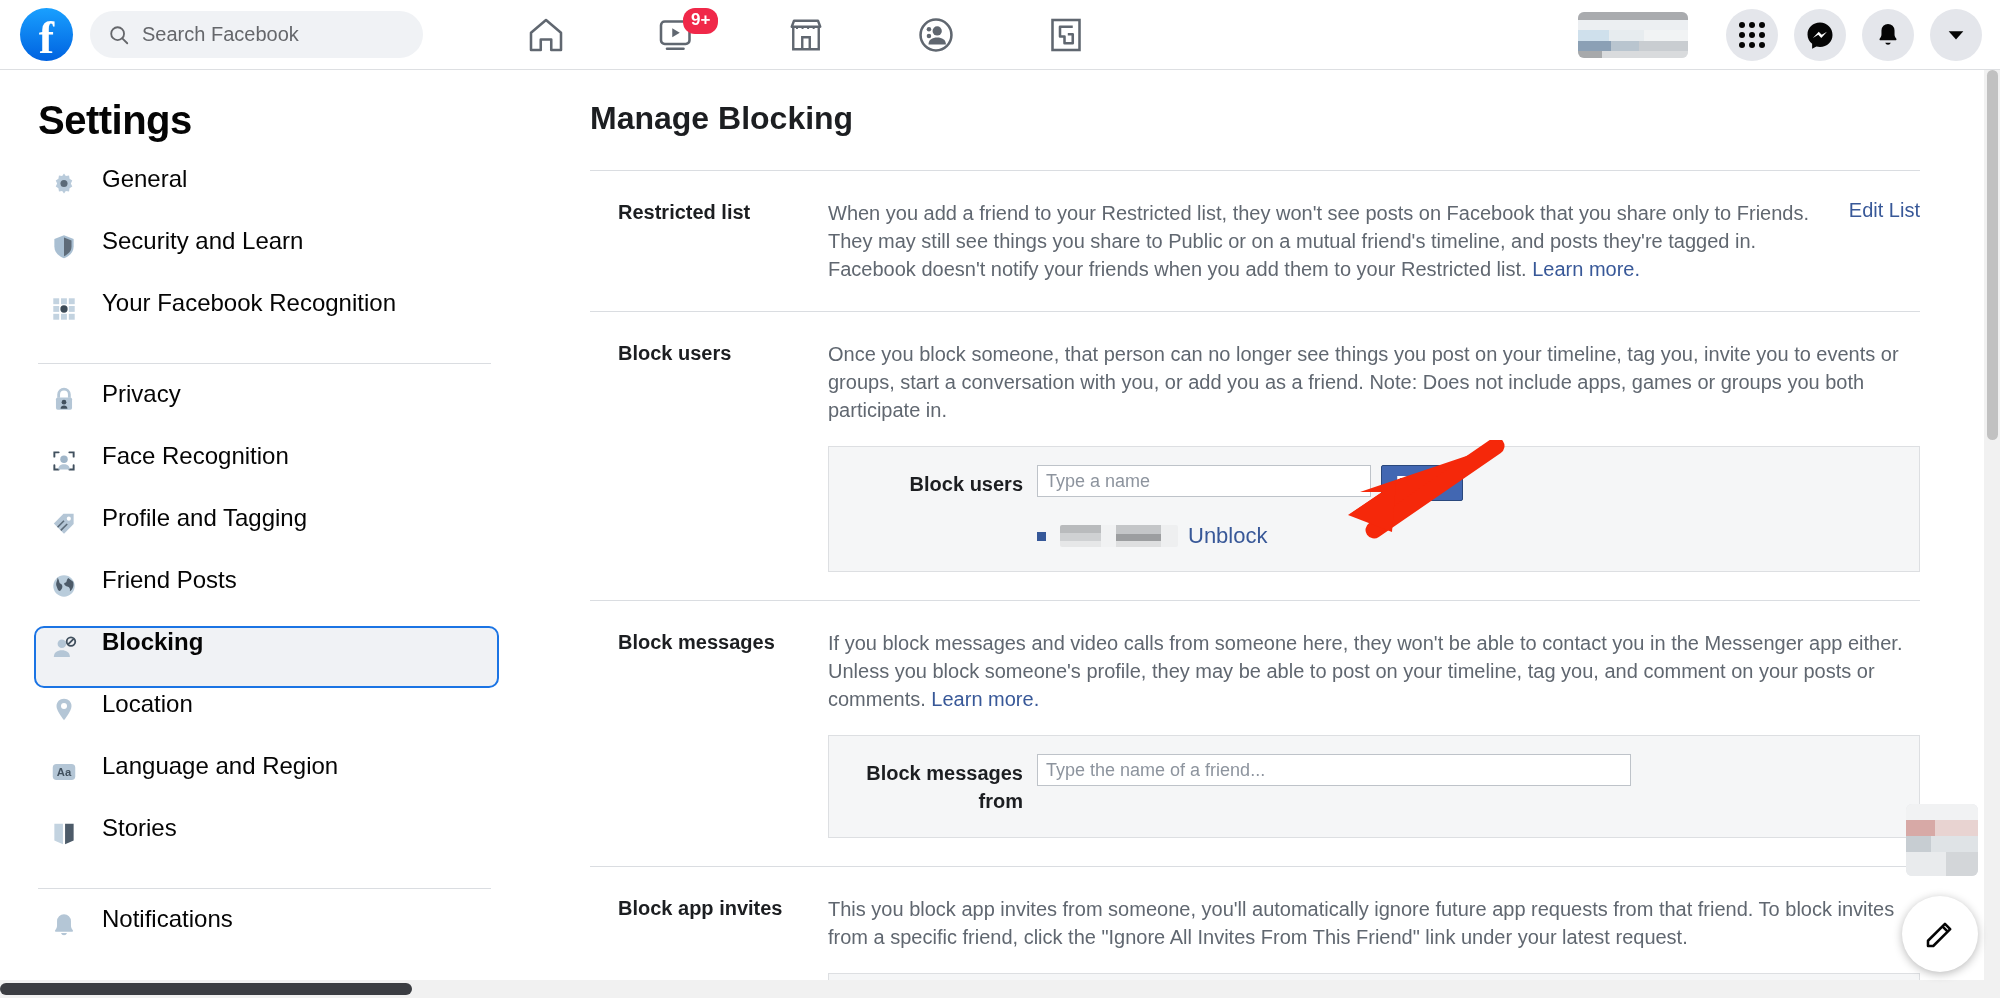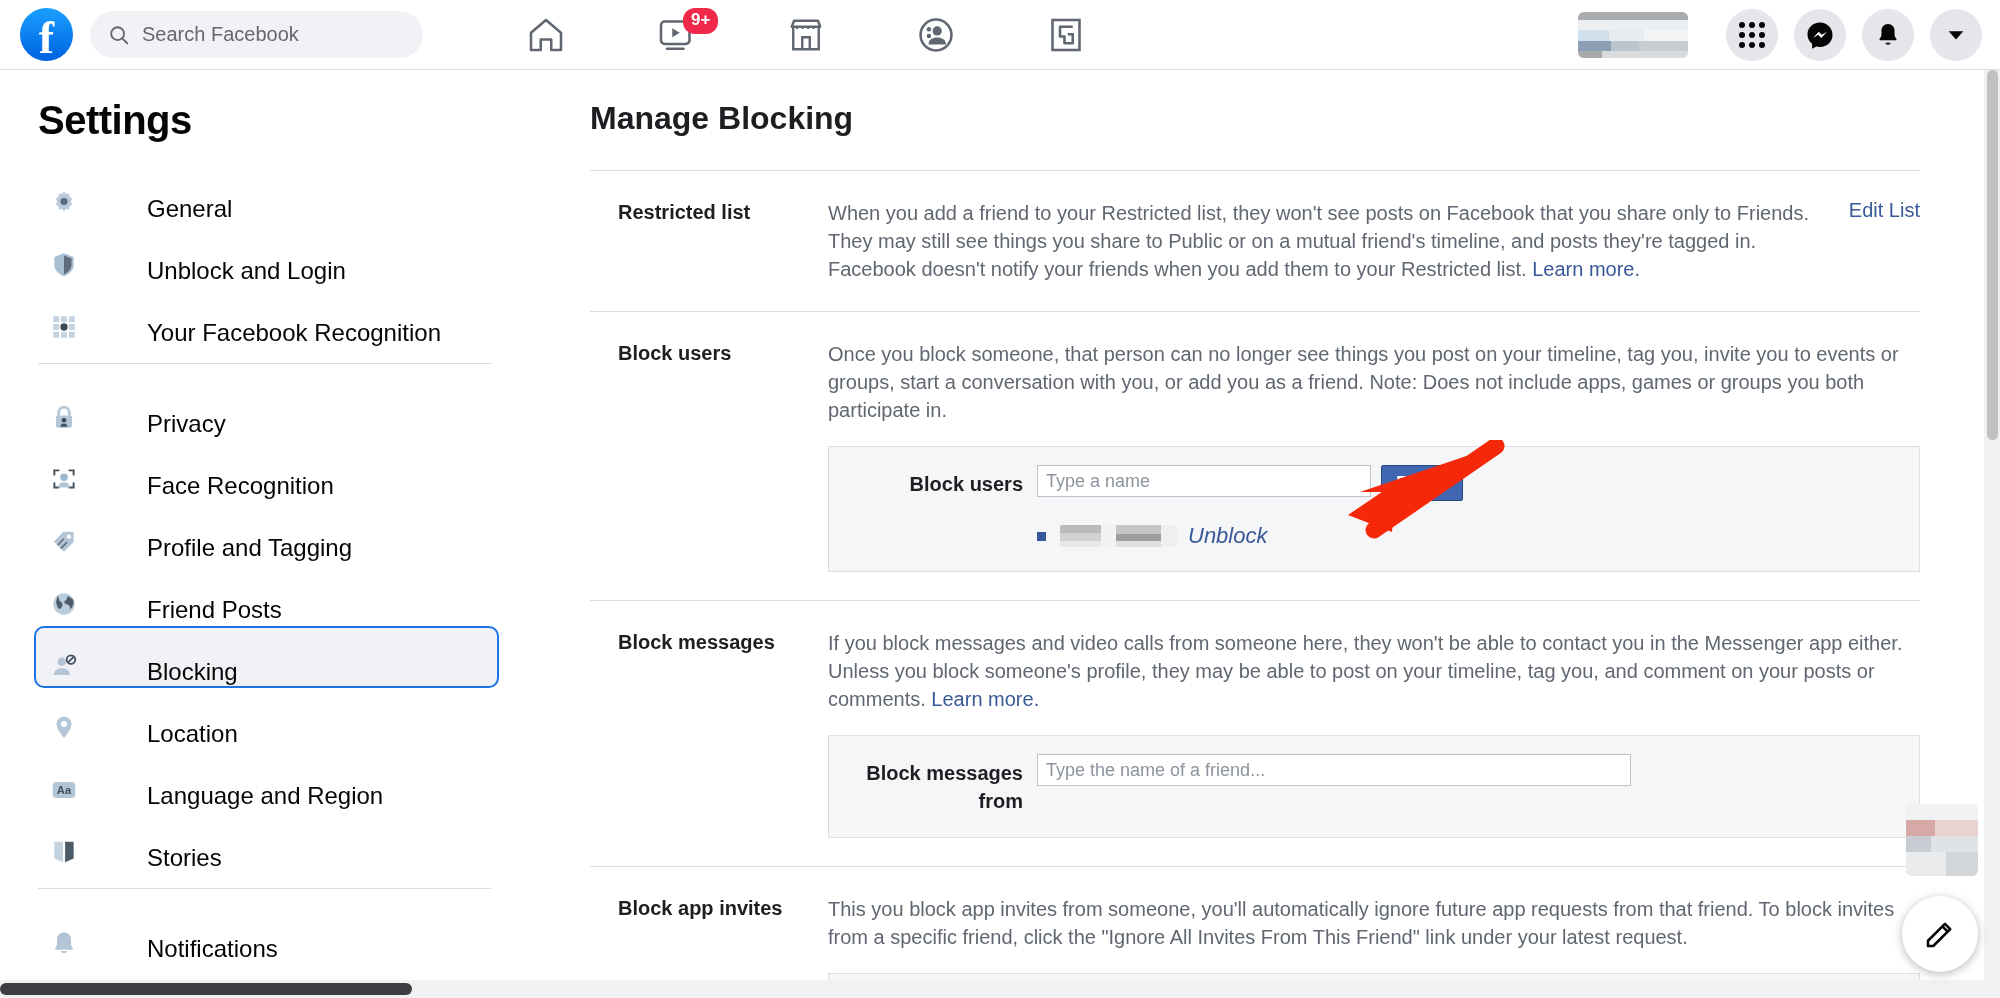--- a/index.html
+++ b/index.html
@@ -102,30 +102,30 @@
     padding: 0 18px;
     overflow: hidden;
   }
   .settings-title {
     font-size: 40px; font-weight: bold;
     letter-spacing: -0.5px;
     margin: 28px 0 20px 4px;
     color: #050505;
   }
   .nav-row {
-    display: flex; align-items: flex-end;
+    display: flex; align-items: flex-start;
     height: 62px; padding-left: 8px;
     border-radius: 10px;
     cursor: pointer;
     border: 2px solid transparent;
-    gap: 45px;
   }
   .nav-row.selected {
     background: #f0f2f5;
     border: 2px solid #1b74e4;
+    font-weight: bold;
   }
   .nav-row .ico {
     width: 40px; height: 40px; flex: none;
     margin-right: 18px;
     display: flex; align-items: center; justify-content: center;
   }
   .nav-row .lbl { font-size: 24px; color: #050505; }
   .divider-line {
     height: 1px; background: #dadde1;
     margin: 14px 8px 14px 4px;
@@ -205,21 +205,21 @@
     background: #4267b2; color: #fff;
     border: 1px solid #29487d;
     border-radius: 2px;
     font-family: "Liberation Sans", sans-serif;
     font-size: 19px; font-weight: bold;
     padding: 6px 14px; margin-left: 10px;
     cursor: pointer;
   }
   .blocked-row {
     display: flex; align-items: center;
-    margin-top: 22px; padding-left: 208px; font-style: italic;
+    margin-top: 22px; padding-left: 208px;
   }
   .bullet {
     width: 9px; height: 9px; background: #365899;
     margin-right: 14px; flex: none;
   }
   .name-blur {
     width: 118px; height: 22px; margin-right: 10px;
     border-radius: 2px; overflow: hidden;
     display: flex; flex: none;
   }
@@ -385,21 +385,21 @@
       <span class="lbl">General</span>
     </div>
 
     <div class="nav-row">
       <span class="ico">
         <svg width="30" height="30" viewBox="0 0 28 28">
           <path d="M14 3 L23 6.5 v7 c0 5.5-4 9-9 11-5-2-9-5.5-9-11v-7z" fill="#a9bfd2"></path>
           <path d="M14 5.2 L21 8 v5.6c0 4.4-3.2 7.4-7 9z" fill="#5e6b78"></path>
         </svg>
       </span>
-      <span class="lbl">Unblock and Login</span>
+      <span class="lbl">Security and Learn</span>
     </div>
 
     <div class="nav-row">
       <span class="ico">
         <svg width="30" height="30" viewBox="0 0 28 28">
           <rect x="4" y="4" width="5.5" height="5.5" fill="#c3d3e0"></rect>
           <rect x="11.2" y="4" width="5.5" height="5.5" fill="#c3d3e0"></rect>
           <rect x="18.5" y="4" width="5.5" height="5.5" fill="#c3d3e0"></rect>
           <rect x="4" y="11.2" width="5.5" height="5.5" fill="#c3d3e0"></rect>
           <circle cx="14" cy="14" r="3.4" fill="#3c4a57"></circle>

